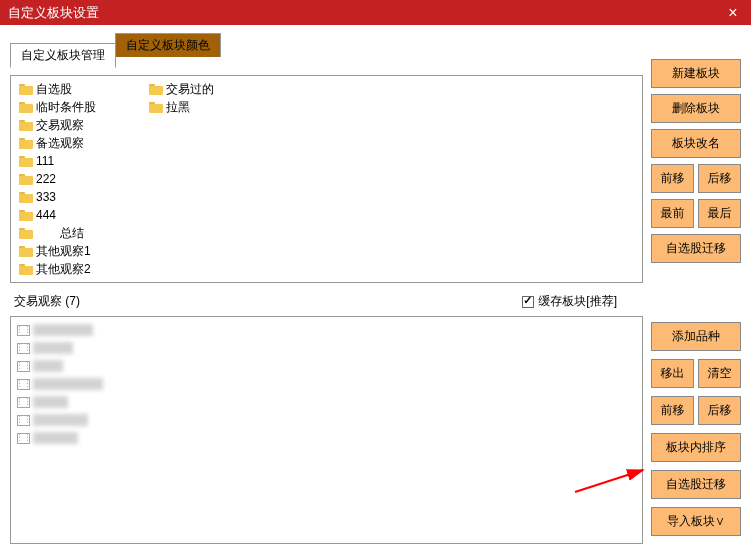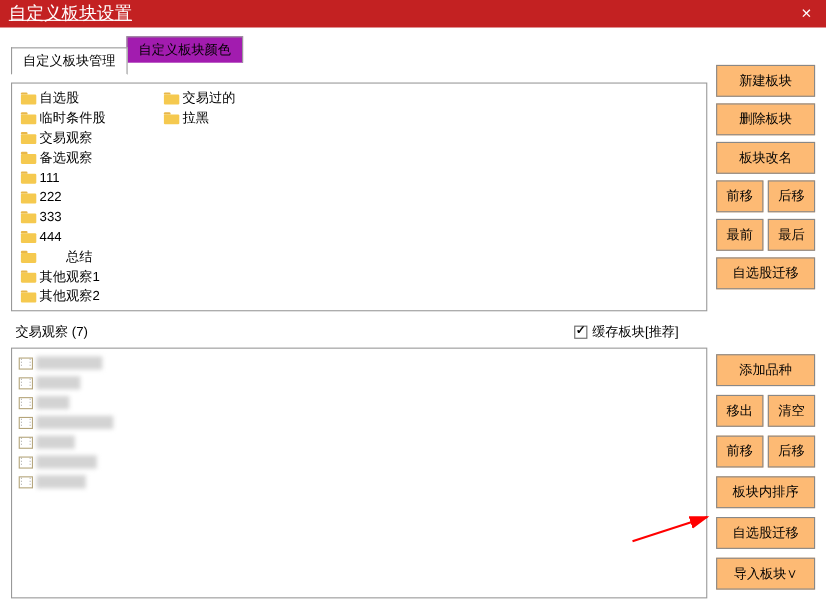--- a/index.html
+++ b/index.html
@@ -1,22 +1,22 @@
 <!DOCTYPE html>
 <html><head>
   <meta charset="utf-8">
   <style>
     * { box-sizing: border-box; margin: 0; padding: 0; font-family: "Microsoft YaHei", SimSun, sans-serif; font-size: 12px; }
     body { background: #fff; width: 751px; height: 555px; overflow: hidden; }
     .titlebar { background: #c32122; color: #fff; height: 25px; display: flex; align-items: center; padding: 0 8px; justify-content: space-between; }
-    .titlebar-title { font-size: 16px; text-decoration: underline; }
+    .titlebar-title { font-size: 13px; }
     .close-btn { color: #fff; font-size: 16px; cursor: pointer; width: 20px; text-align: center; }
     .window-body { padding: 8px 10px; }
     .tab-strip { display: flex; margin-bottom: 2px; }
-    .tab { border: 1px solid #999; border-bottom: none; padding: 3px 10px; background: #a21caf; cursor: pointer; margin-right: -1px; }
+    .tab { border: 1px solid #999; border-bottom: none; padding: 3px 10px; background: #a16207; cursor: pointer; margin-right: -1px; }
     .tab.active { background: #fff; position: relative; top: 10px; border-bottom: 1px solid #fff; margin-bottom: -1px; }
     .upper-area { display: flex; gap: 8px; margin-bottom: 8px; }
     .folder-list { flex: 1; border: 1px solid #999; height: 208px; padding: 4px 6px; display: flex; flex-direction: column; flex-wrap: wrap; align-content: flex-start; overflow: hidden; margin-top: 16px; }
     .folder-item { display: flex; align-items: center; height: 18px; width: 130px; cursor: pointer; padding: 0 2px; }
     .folder-icon { width: 14px; height: 11px; margin-right: 3px; position: relative; }
     .folder-icon::before { content: ""; position: absolute; top: 0; left: 0; width: 6px; height: 2px; background: #e8b74a; border-radius: 1px 1px 0 0; }
     .folder-icon::after { content: ""; position: absolute; top: 2px; left: 0; width: 14px; height: 9px; background: #f5c94f; border-radius: 1px; }
     .btn-col { width: 90px; display: flex; flex-direction: column; gap: 6px; }
     .btn-col-lower { width: 90px; display: flex; flex-direction: column; gap: 8px; padding-top: 6px; }
     button.sbtn { border: 1px solid #888; background: #fdba74; padding: 5px 4px; cursor: pointer; font-size: 12px; }

